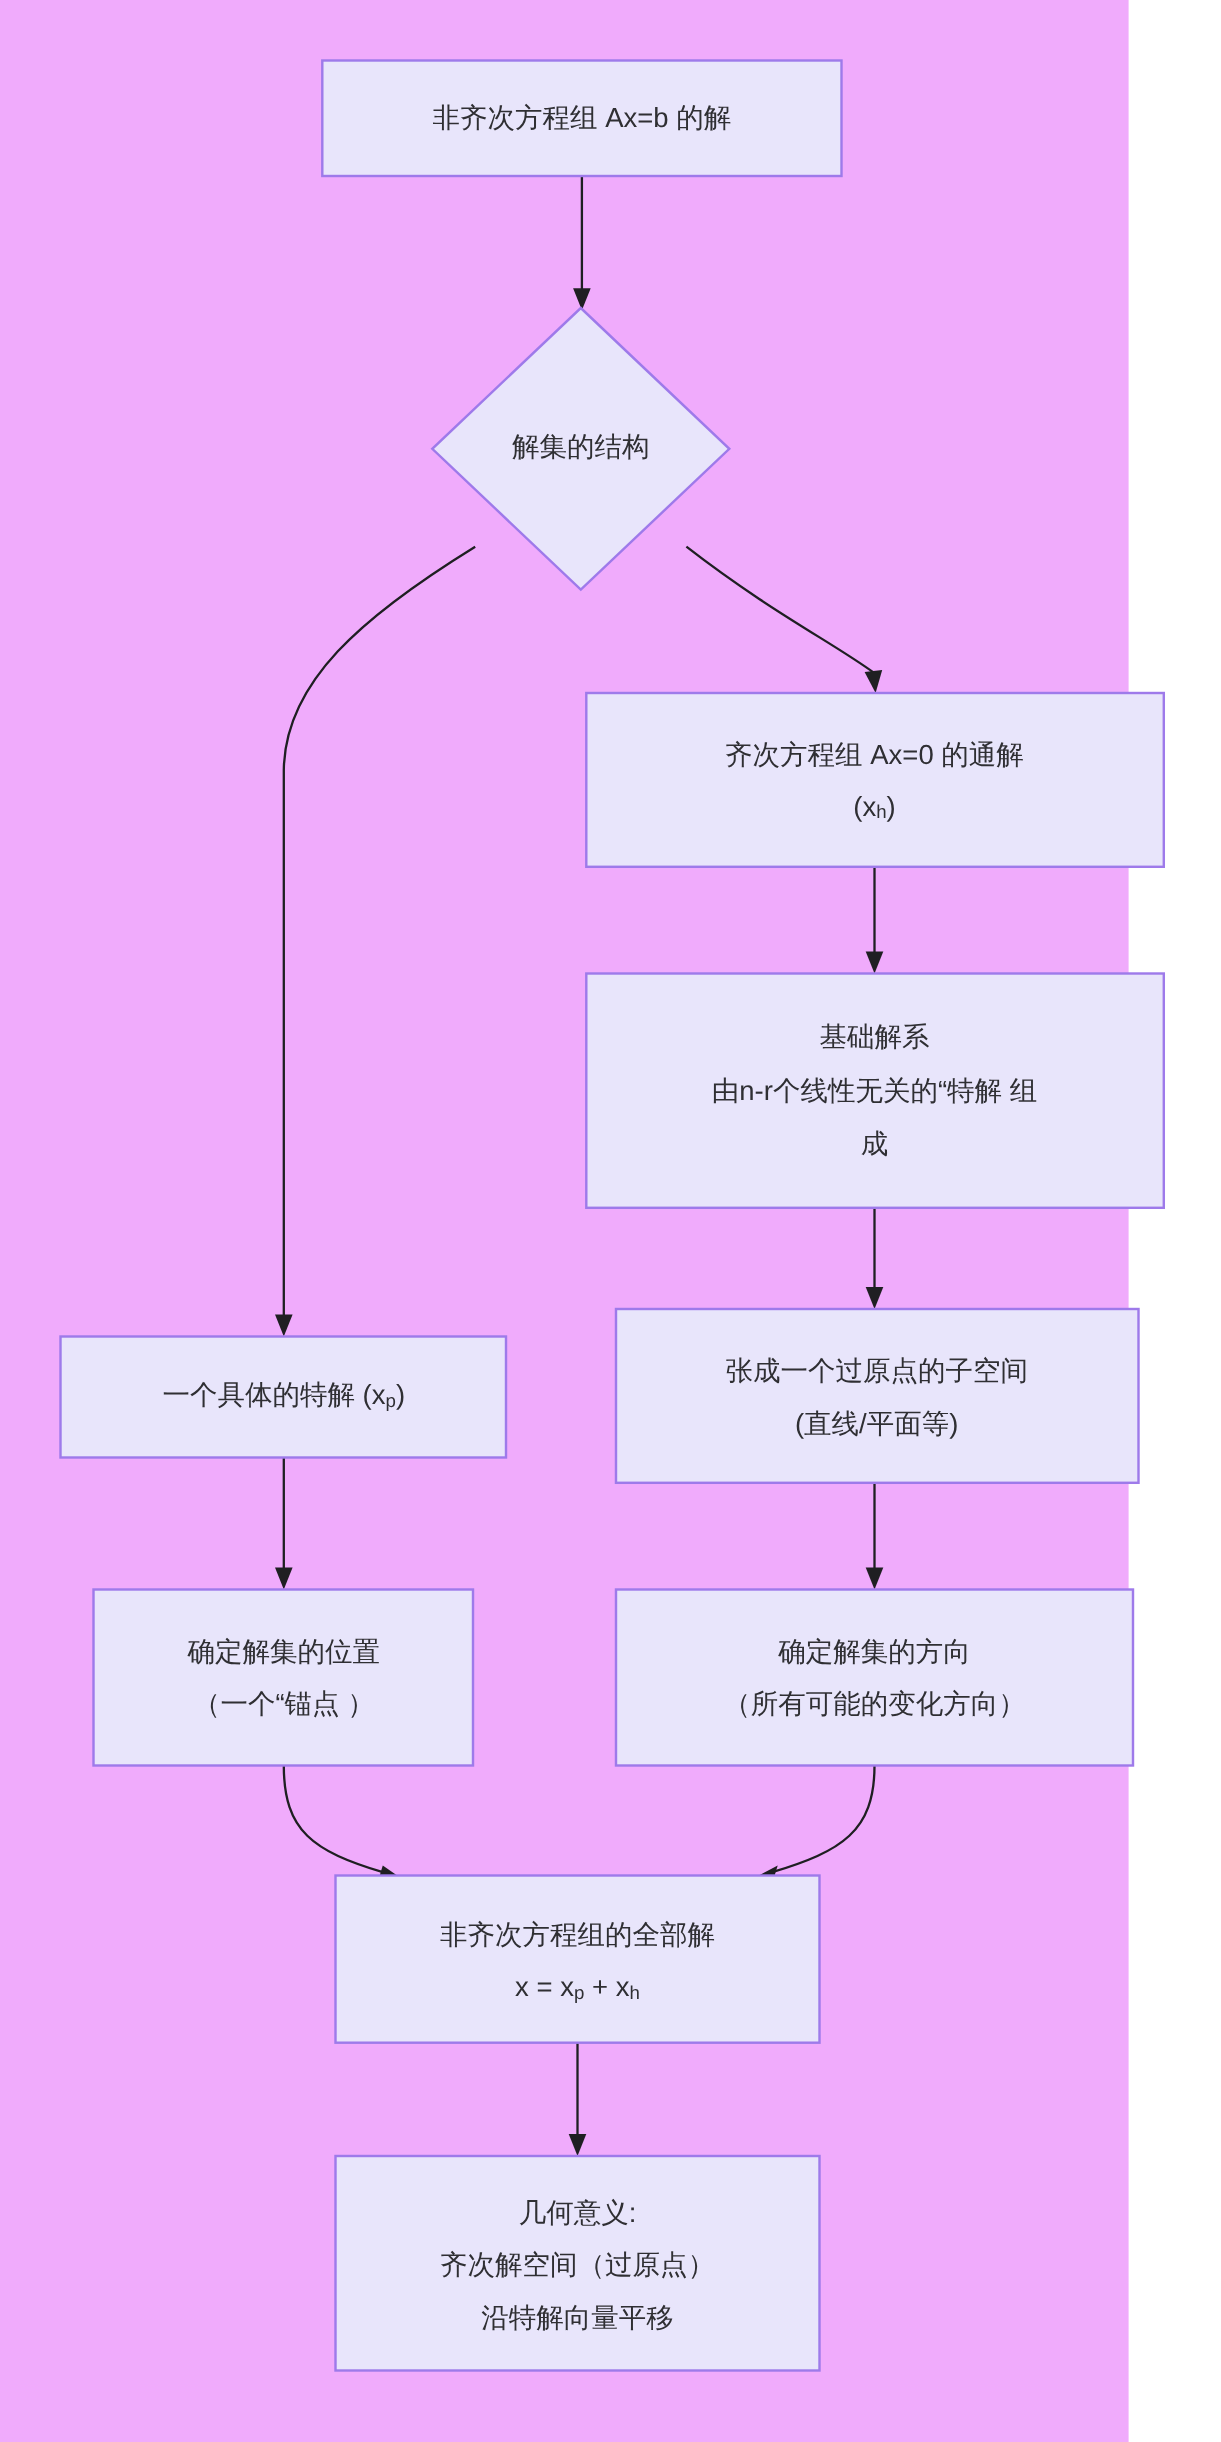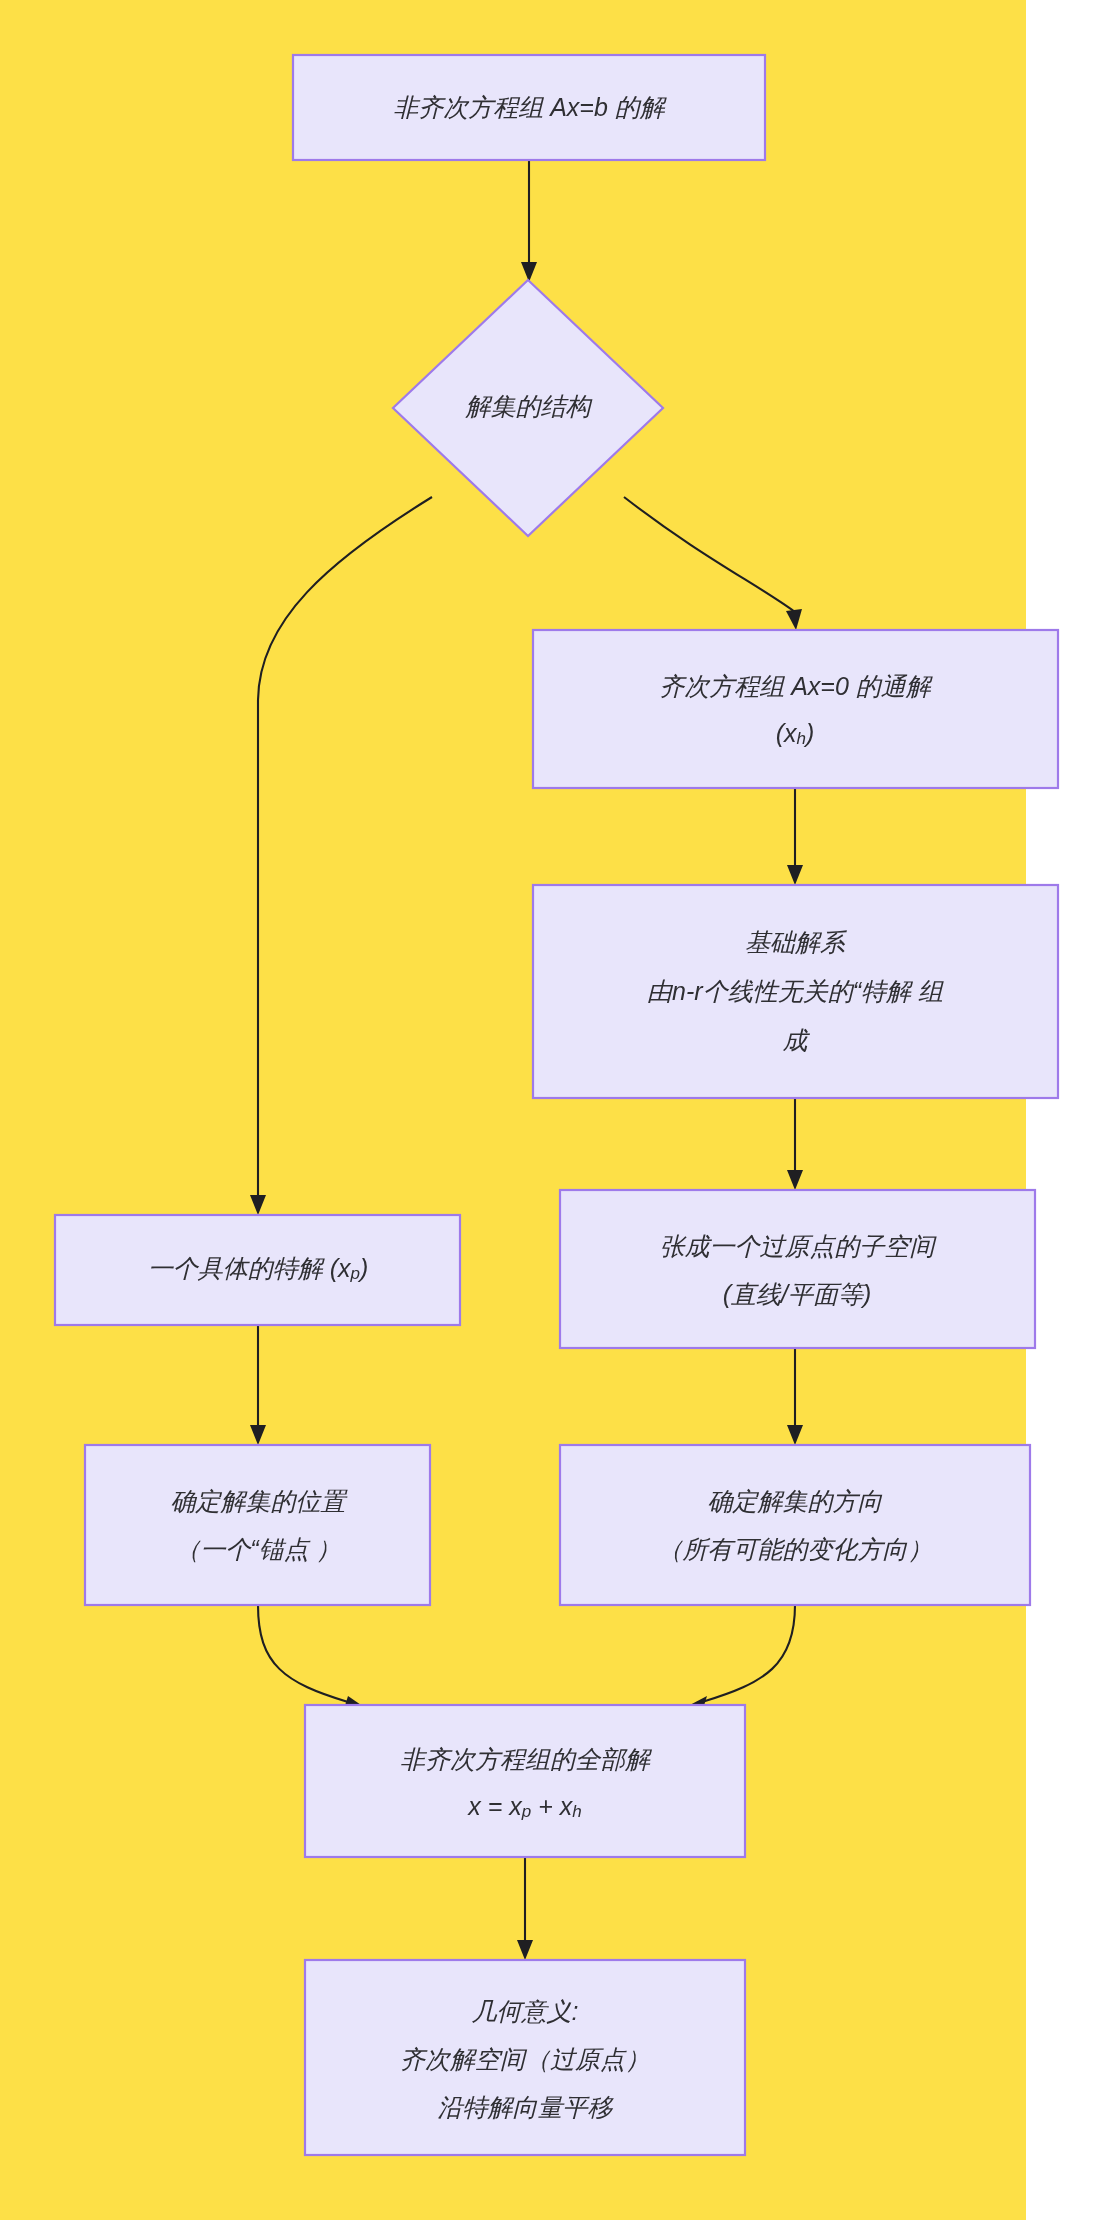--- a/index.html
+++ b/index.html
@@ -10,22 +10,21 @@
   body {
     width: 1110px;
     height: 2220px;
     font-family: "Liberation Sans", "DejaVu Sans", sans-serif;
     overflow: hidden;
   }
   #flowchart-root {
     position: relative;
     width: 1026px;
     height: 2220px;
-    background: #fde047;
-    font-style: italic;
+    background: #f0abfc;
   }
   svg#diagram-canvas {
     display: block;
     width: 1110px;
     height: 2220px;
   }
   .node-shape {
     fill: #e8e5fb;
     stroke: #9e7aea;
     stroke-width: 2.2;

